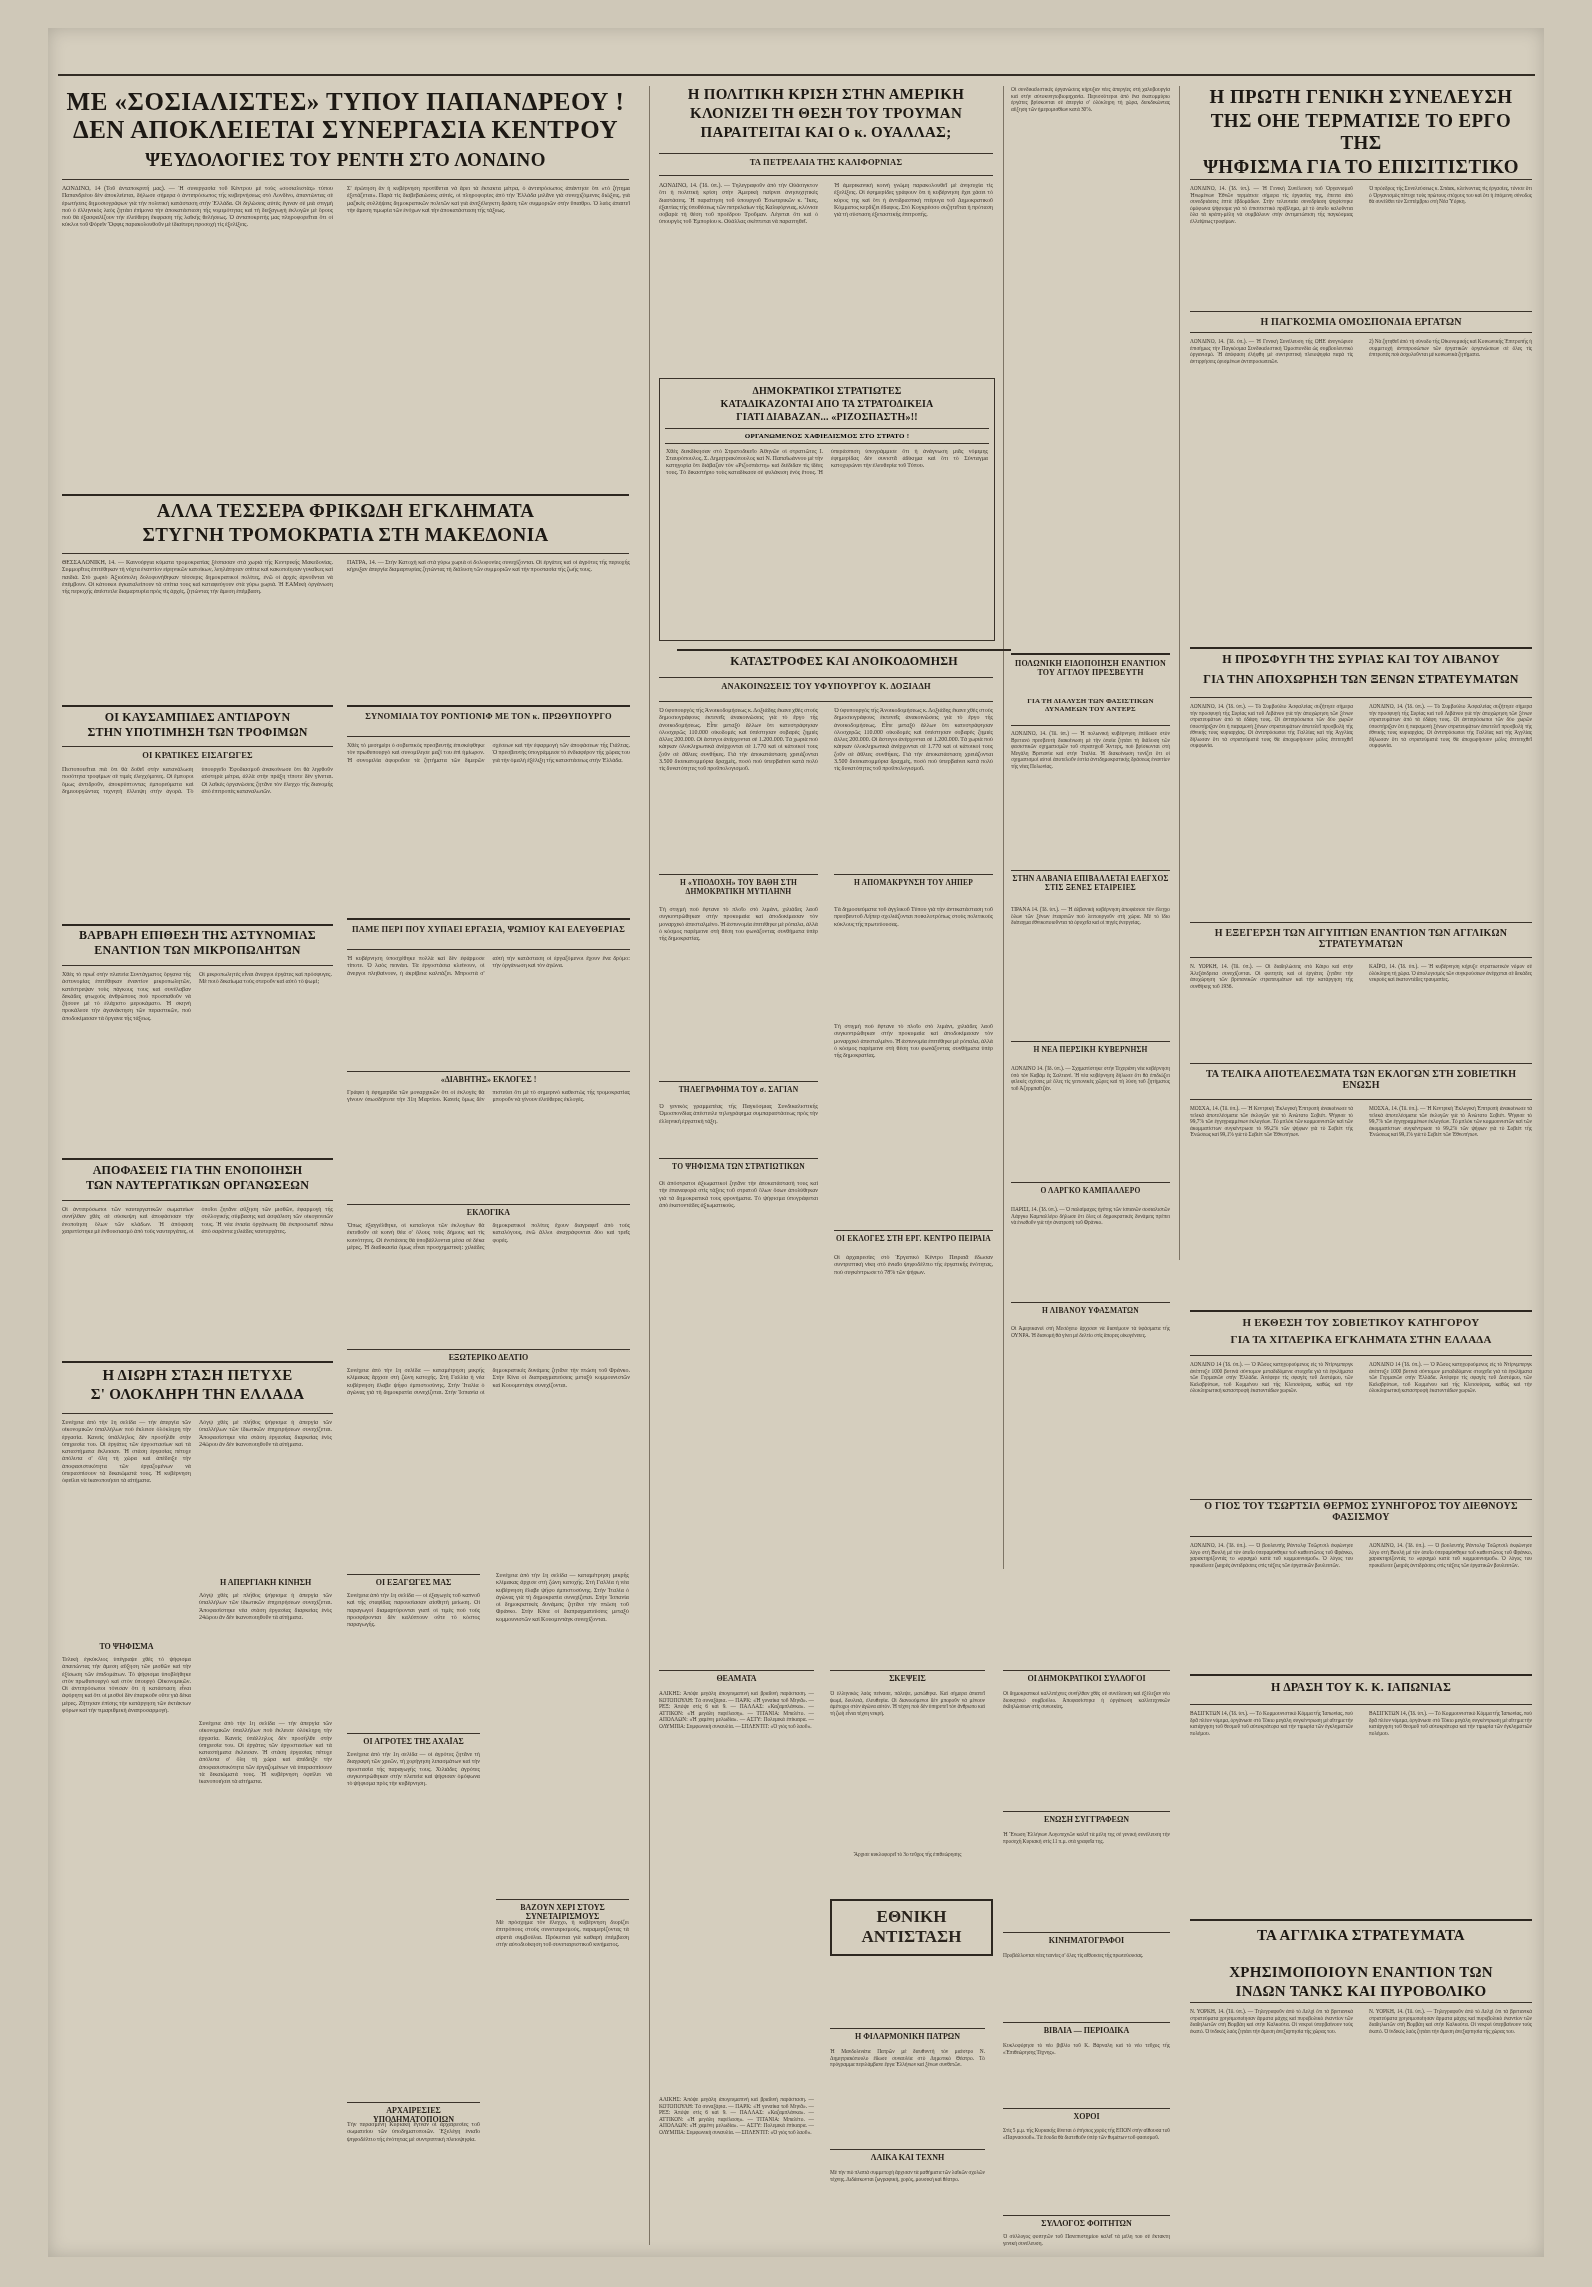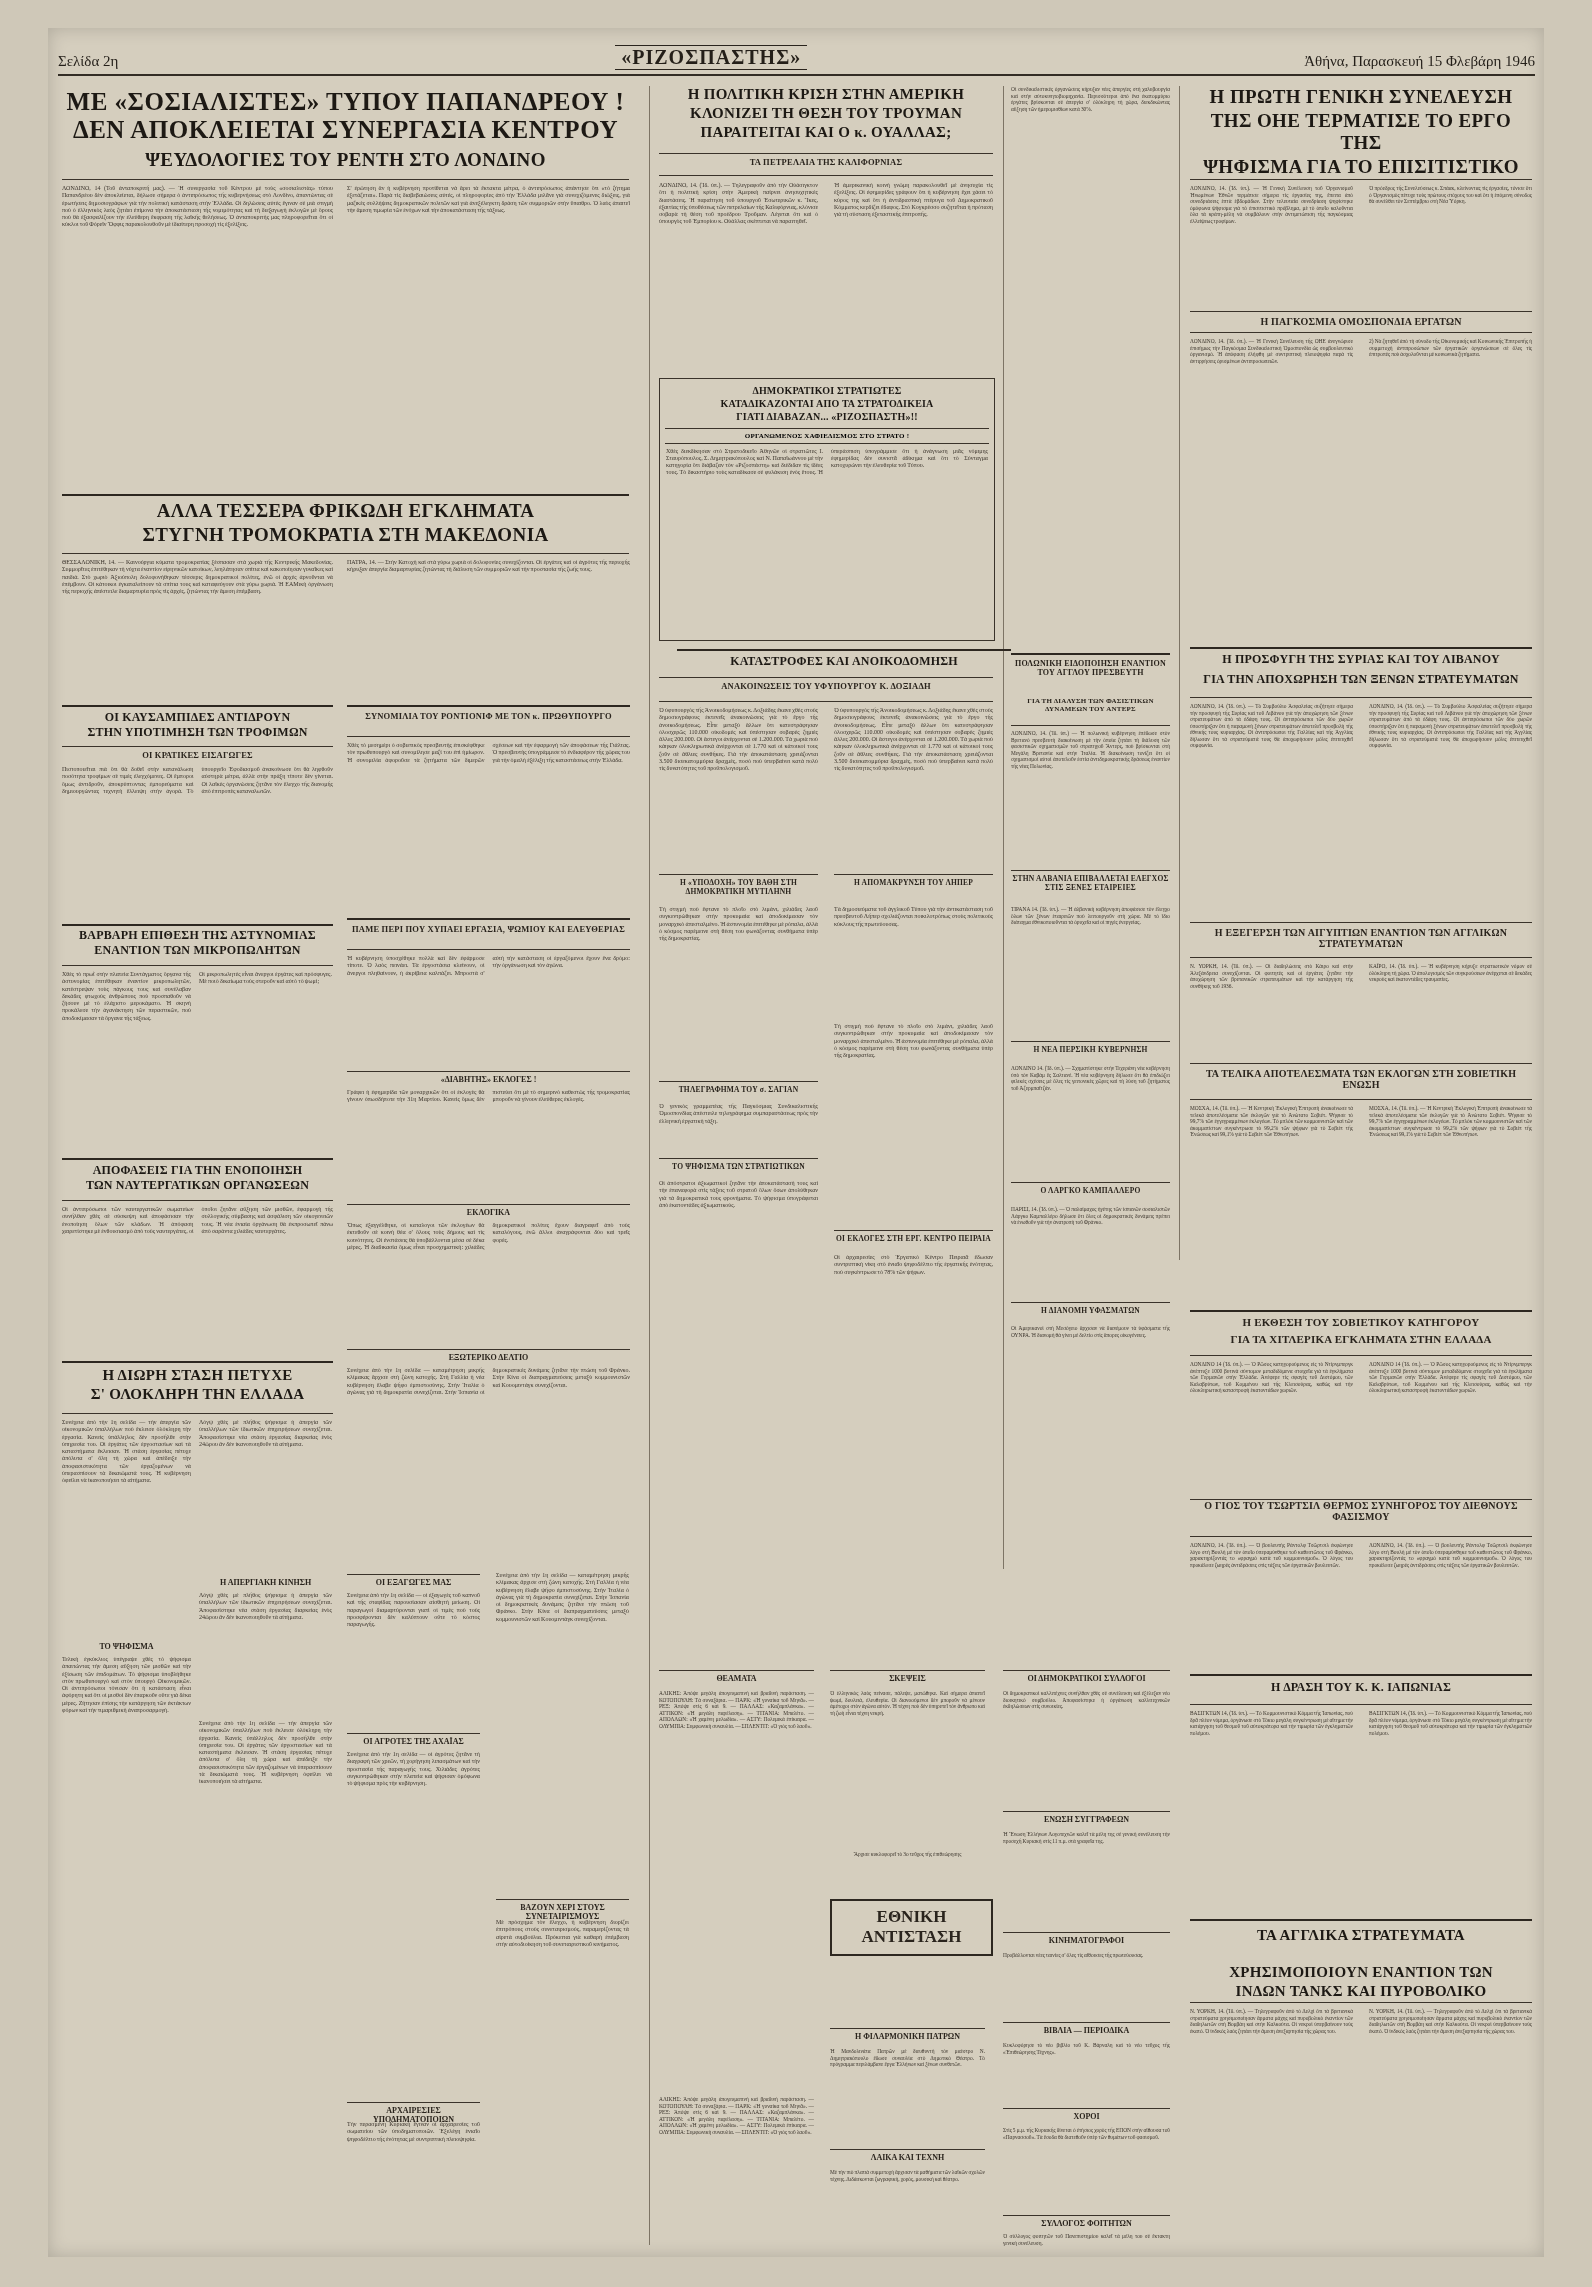--- a/index.html
+++ b/index.html
@@ -122,25 +122,20 @@
     text-align: center;
     letter-spacing: 0.2px;
   }
 </style>
 </head>
 <body>
 
 <div id="page">
 <div class="paper">
 
-  <div class="masthead">
-    <div>Σελίδα 2η</div>
-    <div class="title">«ΡΙΖΟΣΠΑΣΤΗΣ»</div>
-    <div>Ἀθήνα, Παρασκευή 15 Φλεβάρη 1946</div>
-  </div>
   <div class="rule-main"></div>
 
   <div class="colrule" style="left:601px; top:58px; height:2159px;"></div>
   <div class="colrule" style="left:955px; top:58px; height:1483px;"></div>
   <div class="colrule" style="left:1131px; top:58px; height:1174px;"></div>
 
   <div class="col" style="left:14px; top:58px; width:567px;">
     <div class="hl h-xl" style="margin-top:2px">ΜΕ «ΣΟΣΙΑΛΙΣΤΕΣ» ΤΥΠΟΥ ΠΑΠΑΝΔΡΕΟΥ !</div>
     <div class="hl h-xl">ΔΕΝ ΑΠΟΚΛΕΙΕΤΑΙ ΣΥΝΕΡΓΑΣΙΑ ΚΕΝΤΡΟΥ</div>
     <div class="hl h-lg" style="margin-top:5px">ΨΕΥΔΟΛΟΓΙΕΣ ΤΟΥ ΡΕΝΤΗ ΣΤΟ ΛΟΝΔΙΝΟ</div>
@@ -283,21 +278,21 @@
 
   <div class="col kicker" style="left:963px; top:842px; width:159px; border-top:1px solid #3a332a; padding-top:3px; font-size:7.5px;">ΣΤΗΝ ΑΛΒΑΝΙΑ ΕΠΙΒΑΛΛΕΤΑΙ ΕΛΕΓΧΟΣ ΣΤΙΣ ΞΕΝΕΣ ΕΤΑΙΡΕΙΕΣ</div>
   <div class="col body-text tiny" style="left:963px; top:878px; width:159px; height:127px; overflow:hidden;">ΤΙΡΑΝΑ 14. (Ἰδ. ὑπ.). — Ἡ ἀλβανικὴ κυβέρνηση ἀποφάσισε τὸν ἔλεγχο ὅλων τῶν ξένων ἑταιρειῶν ποὺ λειτουργοῦν στὴ χώρα. Μὲ τὸ ἴδιο διάταγμα ἐθνικοποιοῦνται τὰ ὀρυχεῖα καὶ οἱ πηγὲς ἐνεργείας.</div>
 
   <div class="col kicker" style="left:963px; top:1013px; width:159px; border-top:1px solid #3a332a; padding-top:3px; font-size:7.5px;">Η ΝΕΑ ΠΕΡΣΙΚΗ ΚΥΒΕΡΝΗΣΗ</div>
   <div class="col body-text tiny" style="left:963px; top:1037px; width:159px; height:111px; overflow:hidden;">ΛΟΝΔΙΝΟ 14. (Ἰδ. ὑπ.). — Σχηματίστηκε στὴν Τεχεράνη νέα κυβέρνηση ὑπὸ τὸν Καβὰμ ἒς Σαλτανέ. Ἡ νέα κυβέρνηση δήλωσε ὅτι θὰ ἐπιδιώξει φιλικὲς σχέσεις μὲ ὅλες τὶς γειτονικὲς χῶρες καὶ τὴ λύση τοῦ ζητήματος τοῦ Ἀζερμπαϊτζάν.</div>
 
   <div class="col kicker" style="left:963px; top:1154px; width:159px; border-top:1px solid #3a332a; padding-top:3px; font-size:7.5px;">Ο ΛΑΡΓΚΟ ΚΑΜΠΑΛΛΕΡΟ</div>
   <div class="col body-text tiny" style="left:963px; top:1178px; width:159px; height:90px; overflow:hidden;">ΠΑΡΙΣΙ, 14. (Ἰδ. ὑπ.). — Ὁ παλαίμαχος ἡγέτης τῶν ἱσπανῶν σοσιαλιστῶν Λάργκο Καμπαλλέρο δήλωσε ὅτι ὅλες οἱ δημοκρατικὲς δυνάμεις πρέπει νὰ ἑνωθοῦν γιὰ τὴν ἀνατροπὴ τοῦ Φράνκο.</div>
 
-  <div class="col kicker" style="left:963px; top:1274px; width:159px; border-top:1px solid #3a332a; padding-top:3px; font-size:7.5px;">Η ΔΙΑΝΟΜΗ ΥΦΑΣΜΑΤΩΝ</div>
+  <div class="col kicker" style="left:963px; top:1274px; width:159px; border-top:1px solid #3a332a; padding-top:3px; font-size:7.5px;">Η ΛΙΒΑΝΟΥ ΥΦΑΣΜΑΤΩΝ</div>
   <div class="col body-text tiny" style="left:963px; top:1297px; width:159px; height:70px; overflow:hidden;">Οἱ Ἀμερικανοὶ στὴ Μεσόγειο ἄρχισαν νὰ διανέμουν τὰ ὑφάσματα τῆς ΟΥΝΡΑ. Ἡ διανομὴ θὰ γίνει μὲ δελτίο στὶς ἄπορες οἰκογένειες.</div>
 
   <div class="col" style="left:1142px; top:58px; width:342px;">
     <div class="hl h-lg">Η ΠΡΩΤΗ ΓΕΝΙΚΗ ΣΥΝΕΛΕΥΣΗ</div>
     <div class="hl h-lg" style="margin-top:3px">ΤΗΣ ΟΗΕ ΤΕΡΜΑΤΙΣΕ ΤΟ ΕΡΓΟ ΤΗΣ</div>
     <div class="hl h-lg" style="margin-top:3px">ΨΗΦΙΣΜΑ ΓΙΑ ΤΟ ΕΠΙΣΙΤΙΣΤΙΚΟ</div>
   </div>
   <div class="hrule" style="left:1142px; top:151px; width:342px;"></div>
   <div class="col body-text tiny" style="left:1142px; top:157px; width:163px; height:119px; overflow:hidden;">ΛΟΝΔΙΝΟ, 14. (Ἰδ. ὑπ.). — Ἡ Γενικὴ Συνέλευση τοῦ Ὀργανισμοῦ Ἡνωμένων Ἐθνῶν τερμάτισε σήμερα τὶς ἐργασίες της, ἔπειτα ἀπὸ συνεδριάσεις ἑπτὰ ἑβδομάδων. Στὴν τελευταία συνεδρίαση ψηφίστηκε ὁμόφωνα ψήφισμα γιὰ τὸ ἐπισιτιστικὸ πρόβλημα, μὲ τὸ ὁποῖο καλοῦνται ὅλα τὰ κράτη-μέλη νὰ συμβάλουν στὴν ἀντιμετώπιση τῆς παγκόσμιας ἐλλείψεως τροφίμων.</div>
   <div class="col body-text tiny" style="left:1321px; top:157px; width:163px; height:119px; overflow:hidden;">Ὁ πρόεδρος τῆς Συνελεύσεως κ. Σπάακ, κλείνοντας τὶς ἐργασίες, τόνισε ὅτι ὁ Ὀργανισμὸς πέτυχε τοὺς πρώτους στόχους του καὶ ὅτι ἡ ἑπόμενη σύνοδος θὰ συνέλθει τὸν Σεπτέμβριο στὴ Νέα Ὑόρκη.</div>

